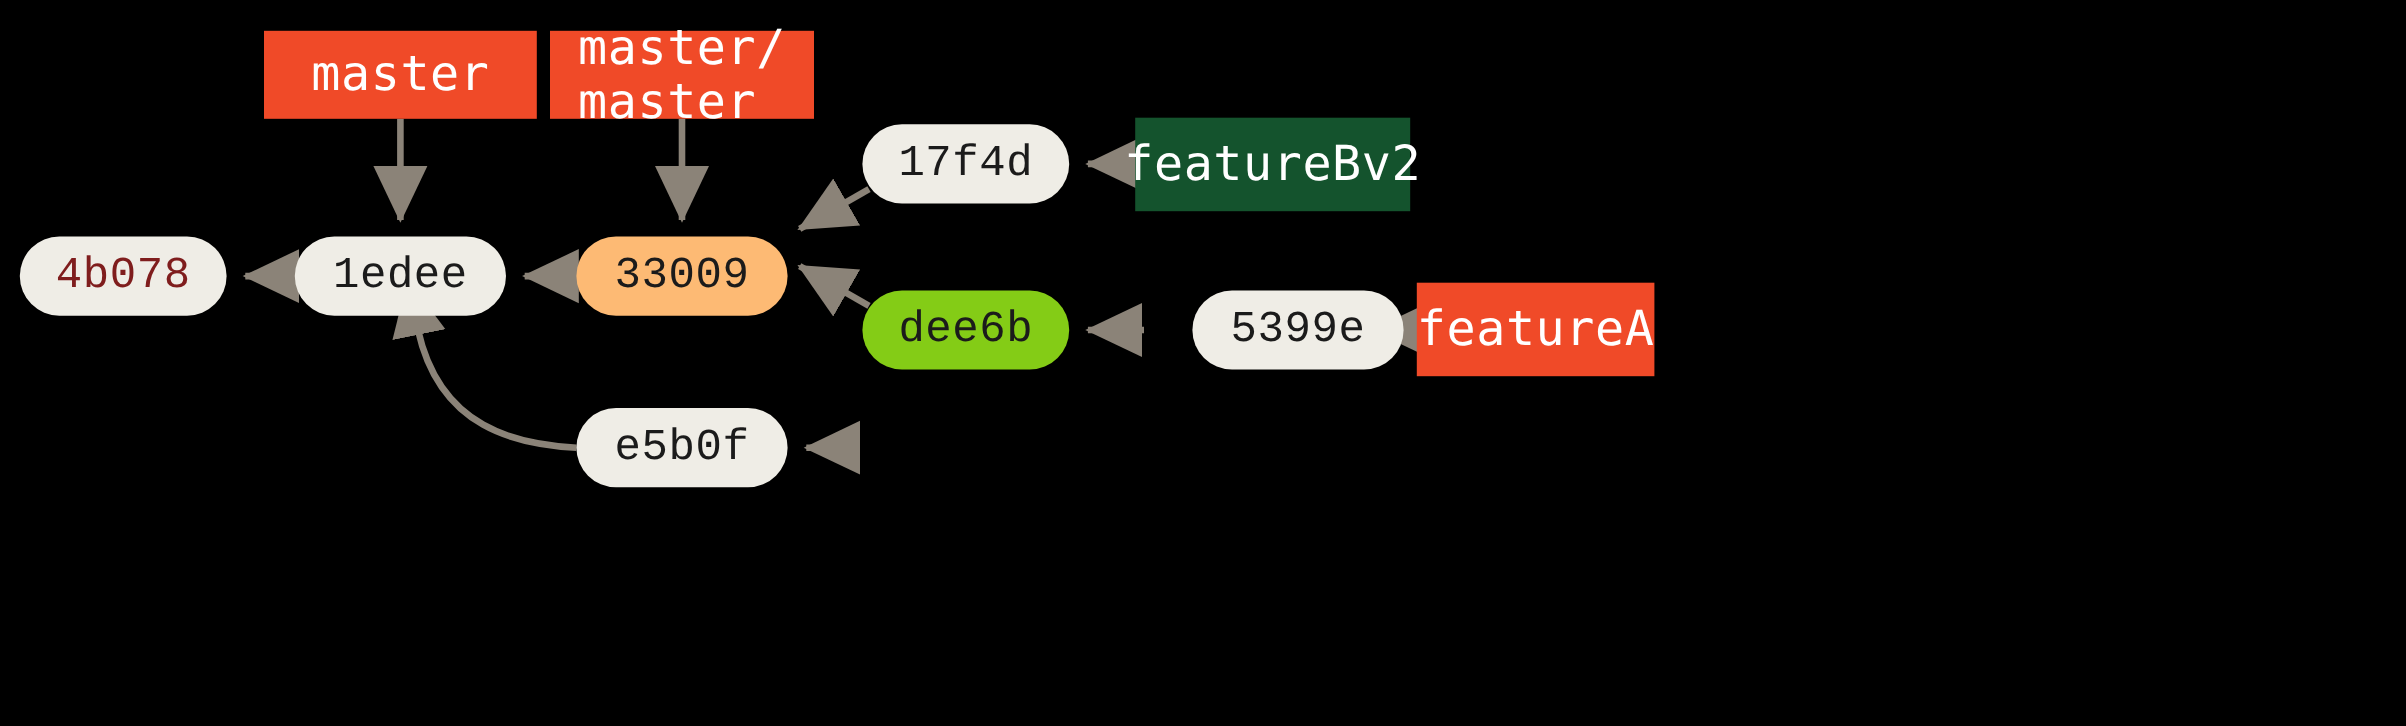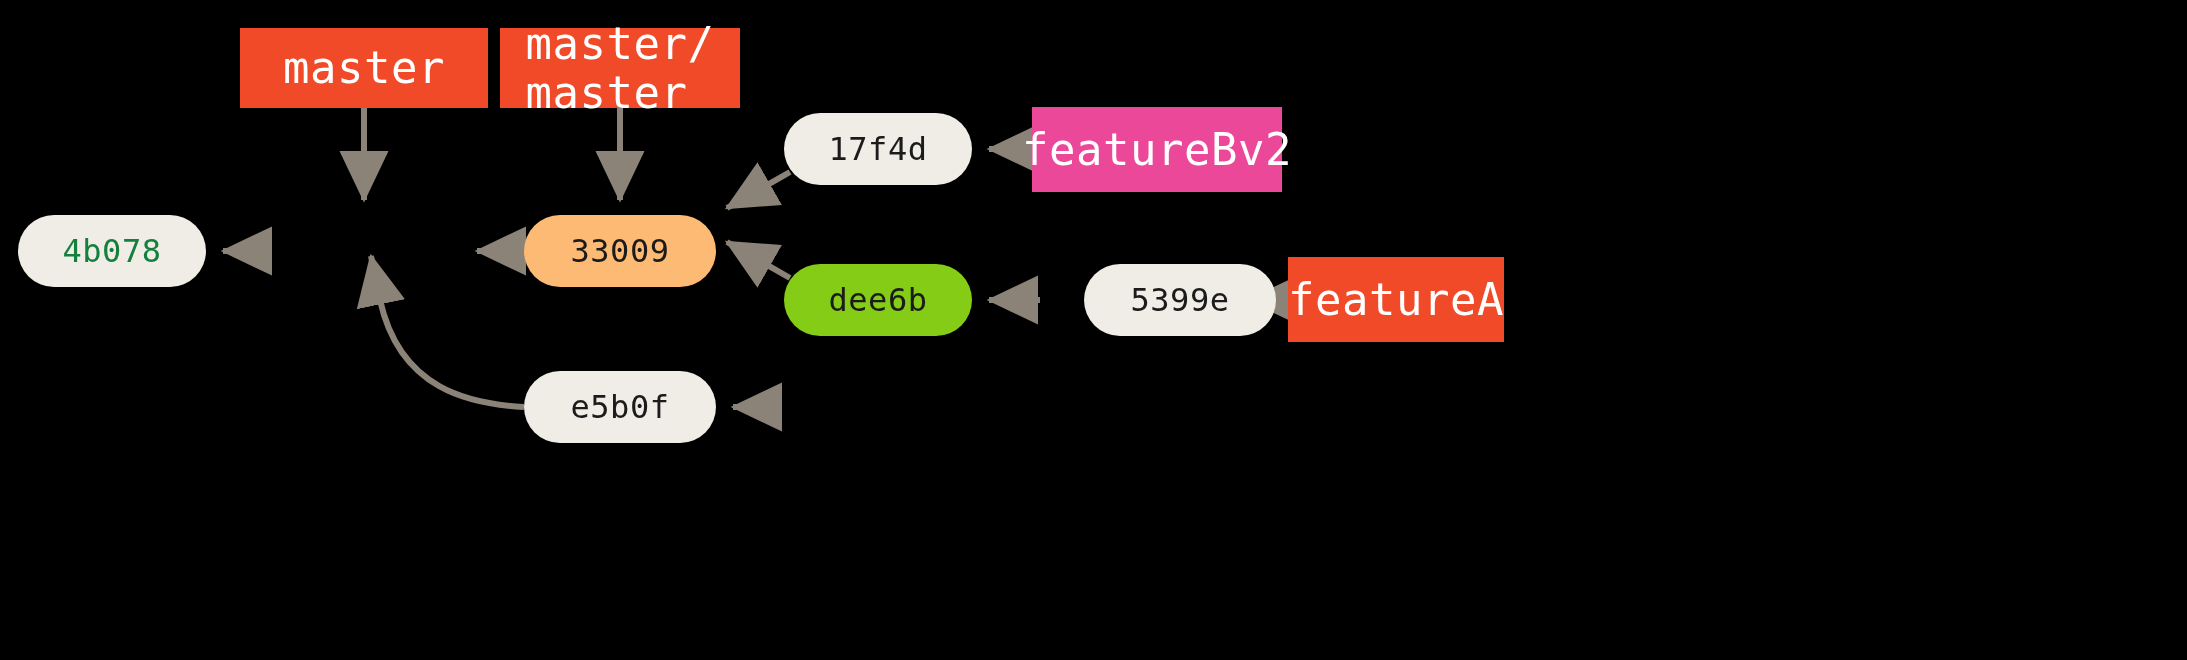--- a/index.html
+++ b/index.html
@@ -26,24 +26,25 @@
     pointer-events: none;
   }
   .commit {
     position: absolute;
     background: #EFEDE6;
     color: #1b1b1b;
     border-radius: 38px;
     display: flex;
     align-items: center;
     justify-content: center;
-    font-size: 32px;
+    font-size: 40px;
     letter-spacing: 0.5px;
     box-sizing: border-box;
     z-index: 2;
+    font-family: Liberation Mono, monospace;
   }
   .ref {
     position: absolute;
     background: #F04A28;
     color: #FFFFFF;
     display: flex;
     align-items: center;
     justify-content: center;
     text-align: left;
     font-size: 44px;
@@ -82,26 +83,27 @@
 
     <line x1="620" y1="108" x2="620" y2="200" stroke="#8B8378" stroke-width="6" marker-end="url(#arrowhead)"></line>
 
     <line x1="1032" y1="149" x2="989" y2="149" stroke="#8B8378" stroke-width="6" marker-end="url(#arrowhead)"></line>
 
     <line x1="1288" y1="300" x2="1249" y2="300" stroke="#8B8378" stroke-width="6" marker-end="url(#arrowhead)"></line>
 
     <line x1="774" y1="407" x2="733" y2="407" stroke="#8B8378" stroke-width="6" marker-end="url(#arrowhead)"></line>
   </svg>
 
-  <div class="commit" style="left: 18px; top: 215px; width: 188px; height: 72px; background: rgb(239, 237, 230); color: #15803d; text-align: center;">4b078</div>
+  <div class="commit" style="left: 18px; top: 215px; width: 188px; height: 72px; background: rgb(239, 237, 230); color: #7f1d1d; text-align: center;">4b078</div>
+  <div class="commit" style="left: 268px; top: 215px; width: 192px; height: 72px; background: rgb(239, 237, 230); color: rgb(27, 27, 27);">1edee</div>
   <div class="commit" style="left: 524px; top: 215px; width: 192px; height: 72px; background: #fdba74; color: rgb(27, 27, 27);">33009</div>
   <div class="commit" style="left: 784px; top: 113px; width: 188px; height: 72px; background: rgb(239, 237, 230); color: rgb(27, 27, 27);">17f4d</div>
   <div class="commit" style="left: 784px; top: 264px; width: 188px; height: 72px; background: #84cc16; color: rgb(27, 27, 27);">dee6b</div>
   <div class="commit" style="left: 1084px; top: 264px; width: 192px; height: 72px; background: rgb(239, 237, 230); color: rgb(27, 27, 27);">5399e</div>
   <div class="commit" style="left: 524px; top: 371px; width: 192px; height: 72px; background: rgb(239, 237, 230); color: rgb(27, 27, 27);">e5b0f</div>
 
   <div class="ref" style="left: 240px; top: 28px; width: 248px; height: 80px; background: rgb(240, 74, 40); color: rgb(255, 255, 255);">master</div>
   <div class="ref" style="left: 500px; top: 28px; width: 240px; height: 80px; background: rgb(240, 74, 40); color: rgb(255, 255, 255);">master/
 master</div>
-  <div class="ref" style="left: 1032px; top: 107px; width: 250px; height: 85px; background: #ec4899; color: rgb(255, 255, 255);">featureBv2</div>
+  <div class="ref" style="left: 1032px; top: 107px; width: 250px; height: 85px; background: #14532d; color: rgb(255, 255, 255);">featureBv2</div>
   <div class="ref" style="left: 1288px; top: 257px; width: 216px; height: 85px; background: rgb(240, 74, 40); color: rgb(255, 255, 255);">featureA</div>
 
 </div>
 
 </body></html>

